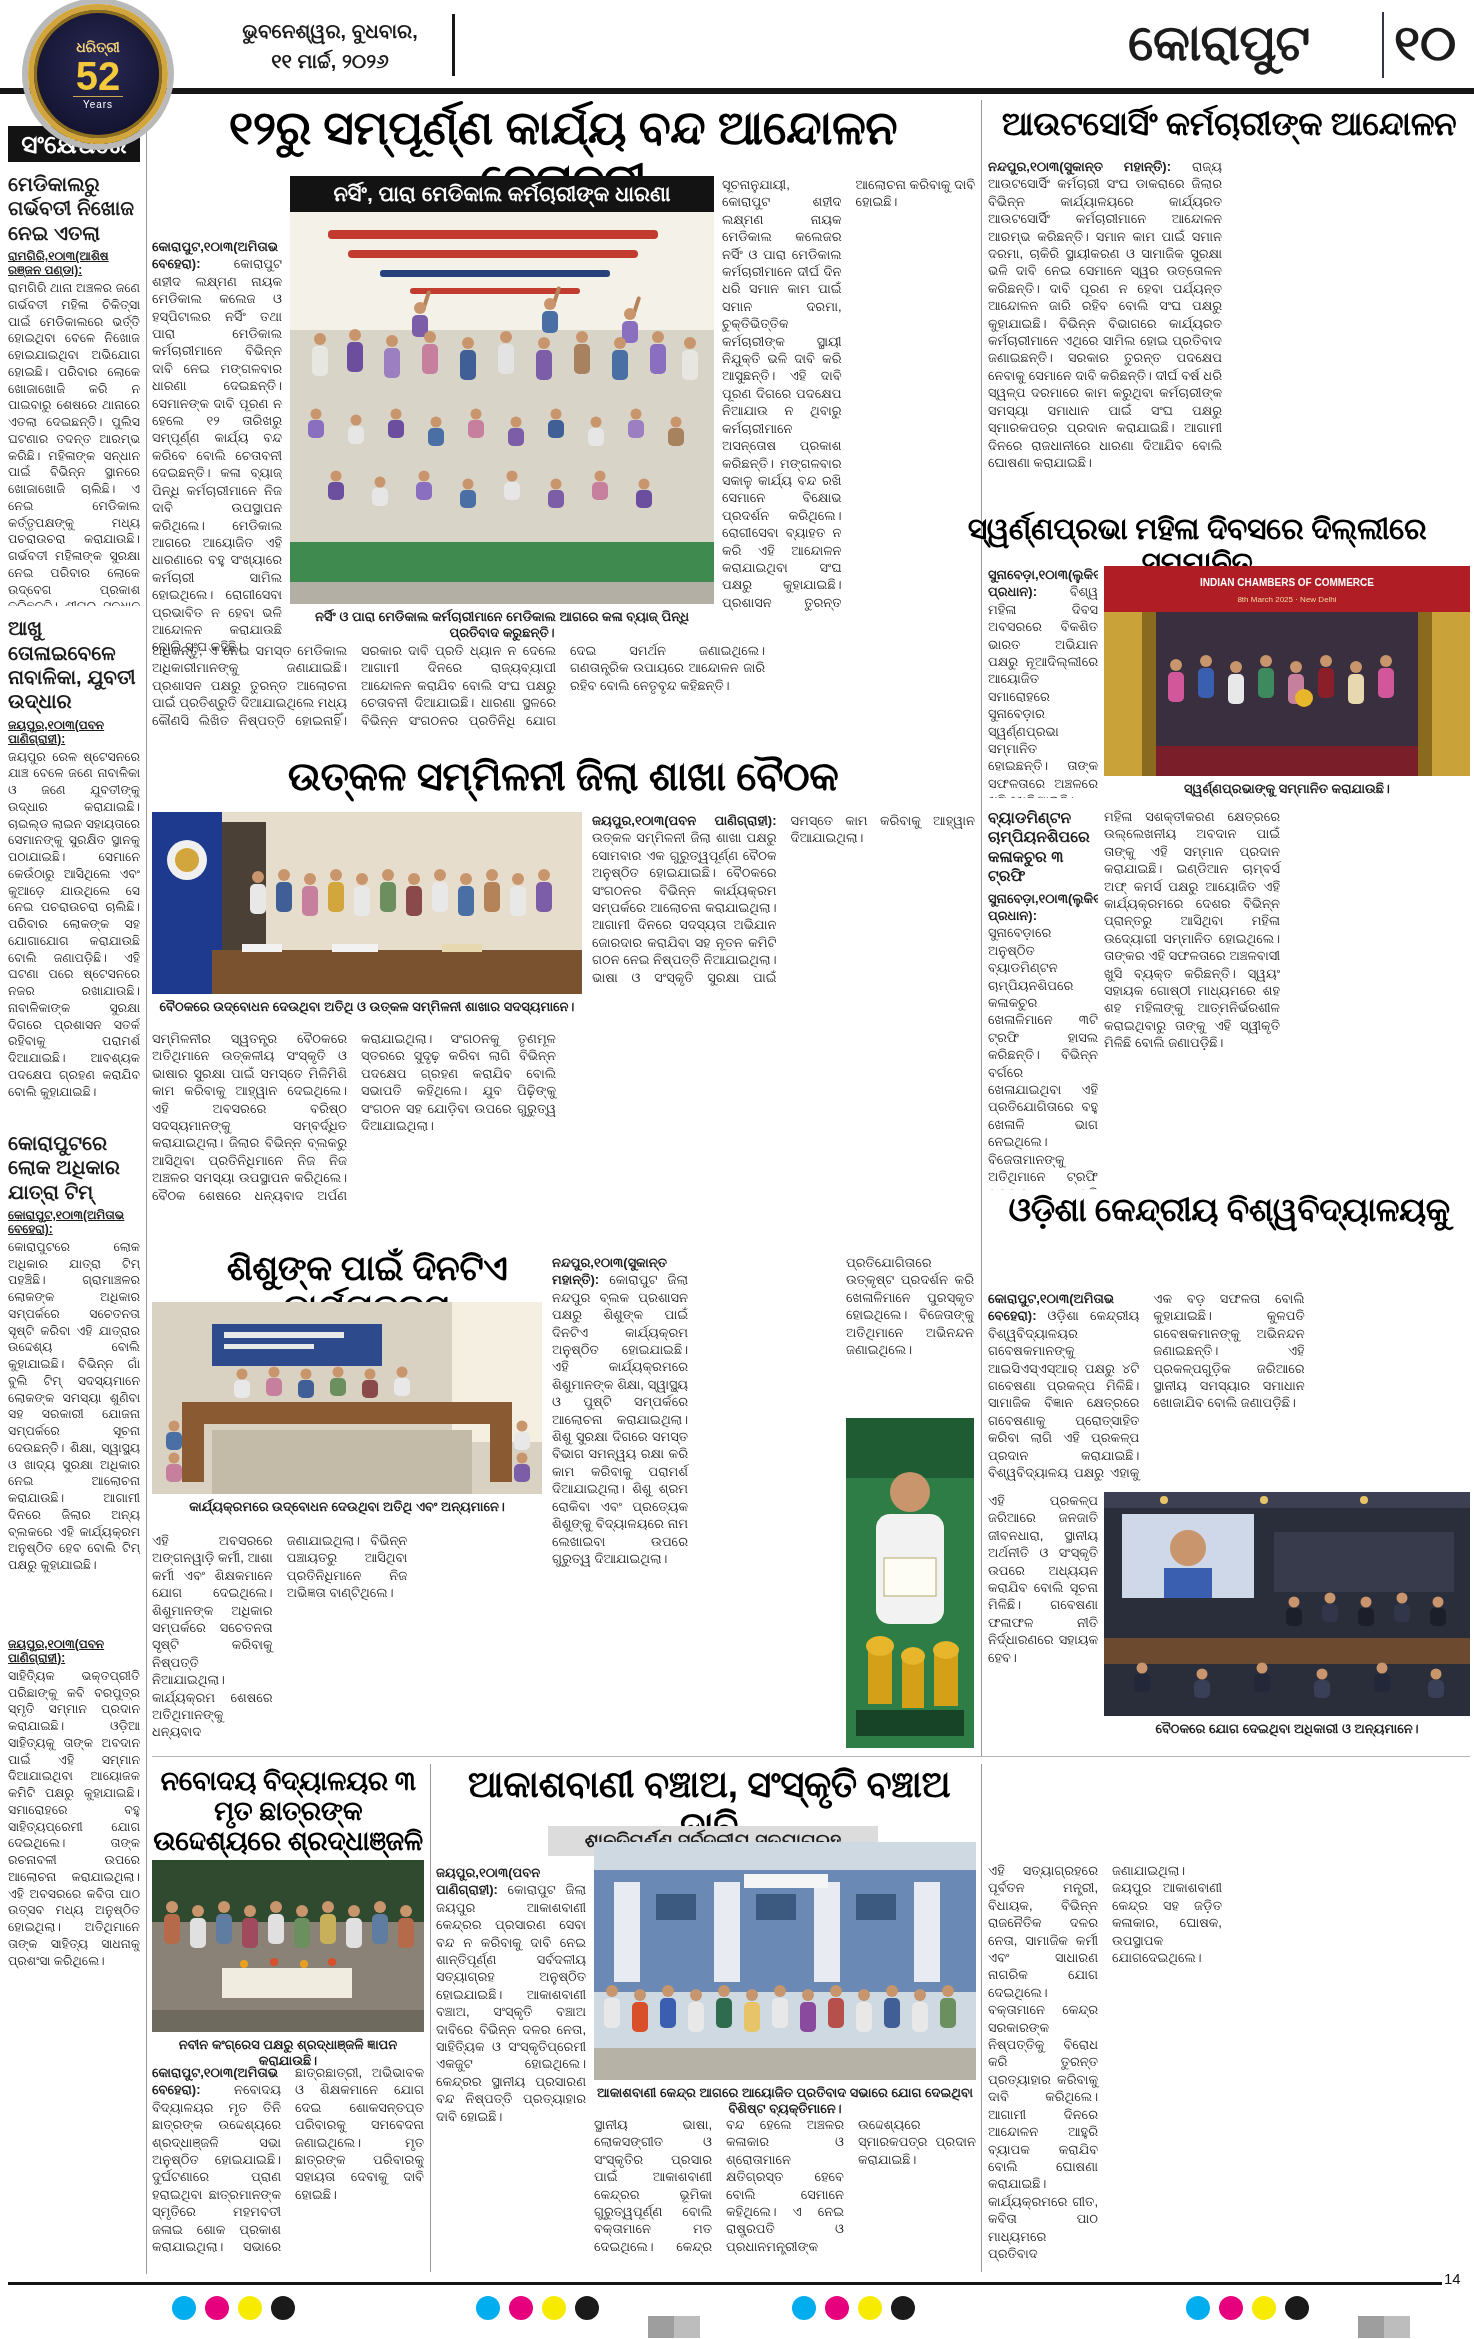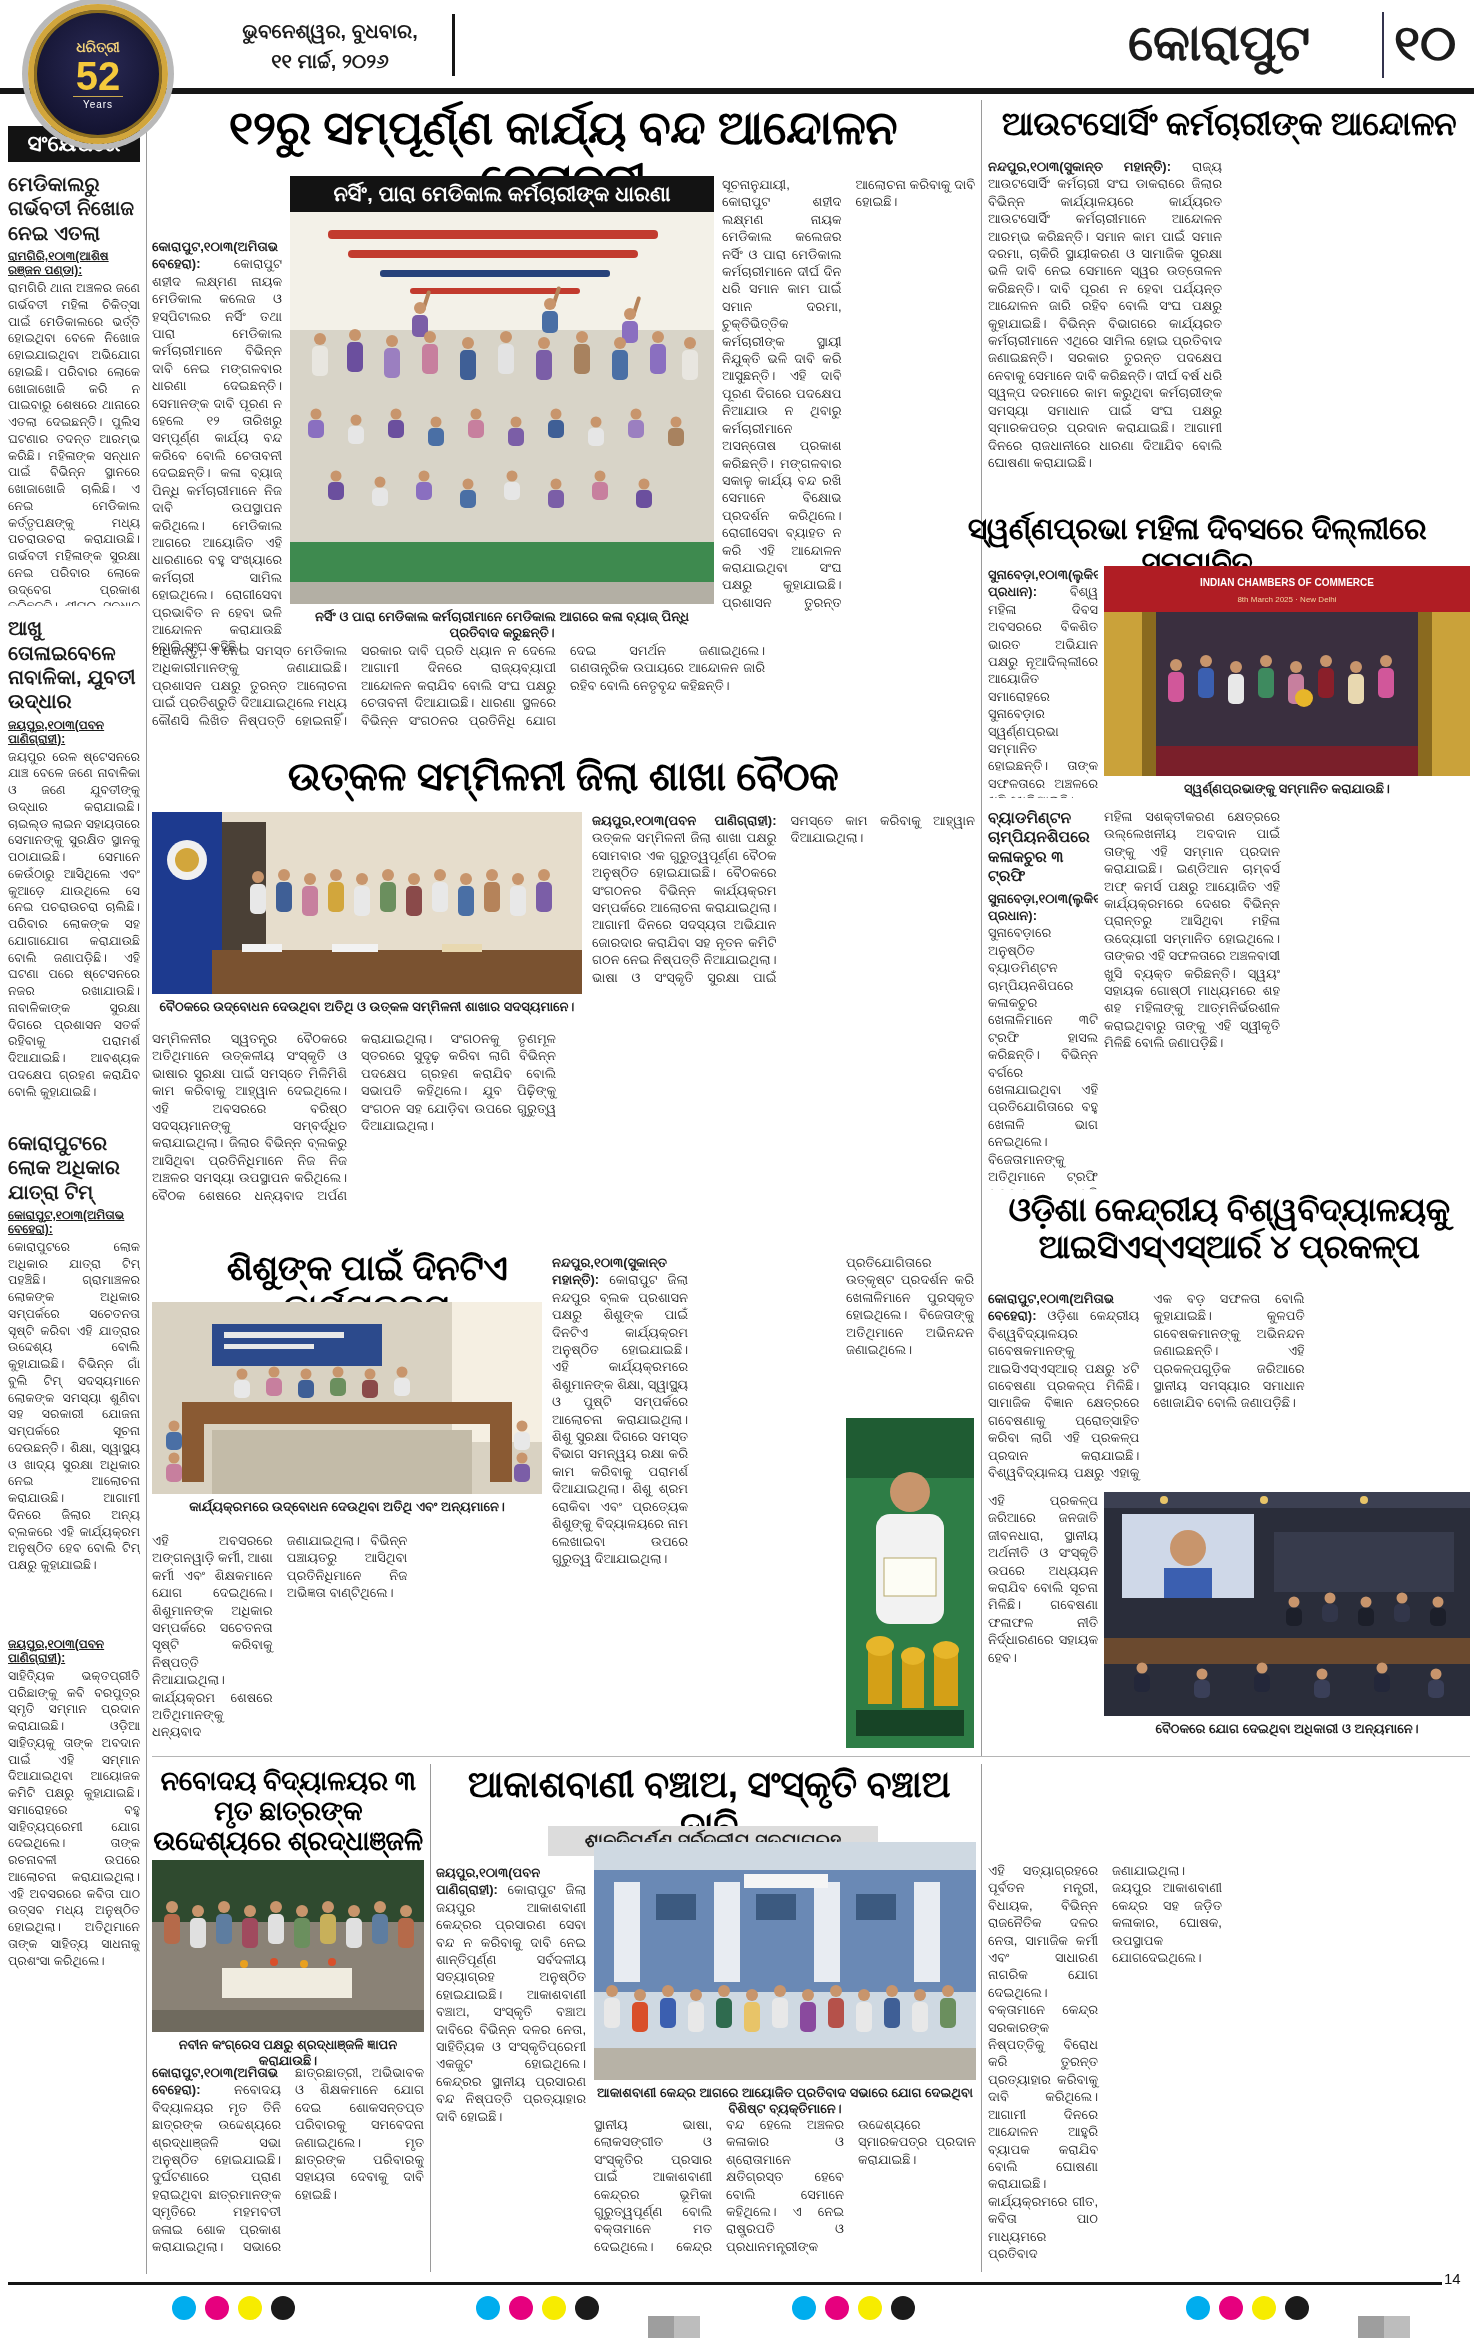--- a/index.html
+++ b/index.html
@@ -30,21 +30,21 @@
   .cols3{column-count:3;column-gap:14px;column-fill:auto;}
   .cols4{column-count:4;column-gap:14px;column-fill:auto;}
   .hl{font-weight:bold;color:#000;text-align:center;line-height:1.12;letter-spacing:-0.5px;}
   figure{margin:0;padding:0;}
   figure svg{display:block;}
   figcaption{font-size:13px;font-weight:600;text-align:center;padding-top:5px;line-height:1.25;}
   .kicker{background:#131313;color:#fff;font-weight:bold;font-size:21px;text-align:center;
           height:36px;line-height:36px;}
   
   .briefs{position:absolute;left:8px;top:126px;width:132px;height:2148px;overflow:hidden;}
-  .briefs-h{background:#131313;color:#fff;font-weight:bold;font-size:22px;text-align:center;
+  .briefs-h{background:#131313;color:#fff;font-weight:bold;font-size:25px;text-align:center;
             height:36px;line-height:36px;margin-bottom:10px;}
   .btitle{font-size:20px;font-weight:bold;line-height:1.22;margin:10px 0 4px;}
   .bby{font-size:12px;font-weight:bold;text-decoration:underline;margin-bottom:3px;}
   .bbody{font-size:12.5px;line-height:1.34;text-align:justify;overflow:hidden;}
   
   .abs{position:absolute;}
   #mh{left:152px;top:102px;width:822px;font-size:47px;}
   #m-left{left:152px;top:238px;width:130px;height:502px;}
   #m-fig{left:290px;top:176px;width:424px;}
   #m-right{left:722px;top:176px;width:253px;height:458px;}
@@ -331,21 +331,20 @@
     <div class="bh">ବ୍ୟାଡମିଣ୍ଟନ ଚାମ୍ପିୟନଶିପରେ କଳାକଚୁର ୩ ଟ୍ରଫି</div>
     <div class="bd" style="height:300px">
       <span class="byline">ସୁନାବେଡ଼ା,୧୦ା୩(ଲୁକିବାସ ପ୍ରଧାନ):</span>
       <span>ସୁନାବେଡ଼ାରେ ଅନୁଷ୍ଠିତ ବ୍ୟାଡମିଣ୍ଟନ ଚାମ୍ପିୟନଶିପରେ କଳାକଚୁର ଖେଳାଳିମାନେ ୩ଟି ଟ୍ରଫି ହାସଲ କରିଛନ୍ତି। ବିଭିନ୍ନ ବର୍ଗରେ ଖେଳାଯାଇଥିବା ଏହି ପ୍ରତିଯୋଗିତାରେ ବହୁ ଖେଳାଳି ଭାଗ ନେଇଥିଲେ। ବିଜେତାମାନଙ୍କୁ ଅତିଥିମାନେ ଟ୍ରଫି ପ୍ରଦାନ କରି ଉତ୍ସାହିତ କରିଥିଲେ। ଆଗାମୀ ରାଜ୍ୟସ୍ତରୀୟ ପ୍ରତିଯୋଗିତା ପାଇଁ ଖେଳାଳିମାନେ ପ୍ରସ୍ତୁତ ହେଉଛନ୍ତି।</span>
     </div>
   </div>
   <div class="abs bd cols2" id="w-cont">ମହିଳା ସଶକ୍ତୀକରଣ କ୍ଷେତ୍ରରେ ଉଲ୍ଲେଖନୀୟ ଅବଦାନ ପାଇଁ ତାଙ୍କୁ ଏହି ସମ୍ମାନ ପ୍ରଦାନ କରାଯାଇଛି। ଇଣ୍ଡିଆନ ଚାମ୍ବର୍ସ ଅଫ୍ କମର୍ସ ପକ୍ଷରୁ ଆୟୋଜିତ ଏହି କାର୍ଯ୍ୟକ୍ରମରେ ଦେଶର ବିଭିନ୍ନ ପ୍ରାନ୍ତରୁ ଆସିଥିବା ମହିଳା ଉଦ୍ୟୋଗୀ ସମ୍ମାନିତ ହୋଇଥିଲେ। ତାଙ୍କର ଏହି ସଫଳତାରେ ଅଞ୍ଚଳବାସୀ ଖୁସି ବ୍ୟକ୍ତ କରିଛନ୍ତି। ସ୍ୱୟଂ ସହାୟକ ଗୋଷ୍ଠୀ ମାଧ୍ୟମରେ ଶହ ଶହ ମହିଳାଙ୍କୁ ଆତ୍ମନିର୍ଭରଶୀଳ କରାଇଥିବାରୁ ତାଙ୍କୁ ଏହି ସ୍ୱୀକୃତି ମିଳିଛି ବୋଲି ଜଣାପଡ଼ିଛି।</div>
 
   <div class="abs hl" id="i-hl">
     <div>ଓଡ଼ିଶା କେନ୍ଦ୍ରୀୟ ବିଶ୍ୱବିଦ୍ୟାଳୟକୁ</div>
-    <div>ଆଇସିଏସ୍ଏସ୍ଆର୍ର ୪ ପ୍ରକଳ୍ପ</div>
   </div>
   <div class="abs bd cols3" id="i-body">
     <span class="byline">କୋରାପୁଟ,୧୦ା୩(ଅମିତାଭ ବେହେରା):</span>
     <span>ଓଡ଼ିଶା କେନ୍ଦ୍ରୀୟ ବିଶ୍ୱବିଦ୍ୟାଳୟର ଗବେଷକମାନଙ୍କୁ ଆଇସିଏସ୍ଏସ୍ଆର୍ ପକ୍ଷରୁ ୪ଟି ଗବେଷଣା ପ୍ରକଳ୍ପ ମିଳିଛି। ସାମାଜିକ ବିଜ୍ଞାନ କ୍ଷେତ୍ରରେ ଗବେଷଣାକୁ ପ୍ରୋତ୍ସାହିତ କରିବା ଲାଗି ଏହି ପ୍ରକଳ୍ପ ପ୍ରଦାନ କରାଯାଇଛି। ବିଶ୍ୱବିଦ୍ୟାଳୟ ପକ୍ଷରୁ ଏହାକୁ ଏକ ବଡ଼ ସଫଳତା ବୋଲି କୁହାଯାଇଛି। କୁଳପତି ଗବେଷକମାନଙ୍କୁ ଅଭିନନ୍ଦନ ଜଣାଇଛନ୍ତି। ଏହି ପ୍ରକଳ୍ପଗୁଡ଼ିକ ଜରିଆରେ ସ୍ଥାନୀୟ ସମସ୍ୟାର ସମାଧାନ ଖୋଜାଯିବ ବୋଲି ଜଣାପଡ଼ିଛି।</span>
   </div>
   <div class="abs bd" id="i-left">ଏହି ପ୍ରକଳ୍ପ ଜରିଆରେ ଜନଜାତି ଜୀବନଧାରା, ସ୍ଥାନୀୟ ଅର୍ଥନୀତି ଓ ସଂସ୍କୃତି ଉପରେ ଅଧ୍ୟୟନ କରାଯିବ ବୋଲି ସୂଚନା ମିଳିଛି। ଗବେଷଣା ଫଳାଫଳ ନୀତି ନିର୍ଦ୍ଧାରଣରେ ସହାୟକ ହେବ।</div>
   <figure class="abs" id="i-fig">
     <svg width="366" height="224" viewBox="0 0 366 224">
       <rect width="366" height="224" fill="#2a2d3a"></rect>
       <rect x="0" y="0" width="366" height="16" fill="#3c4052"></rect>

